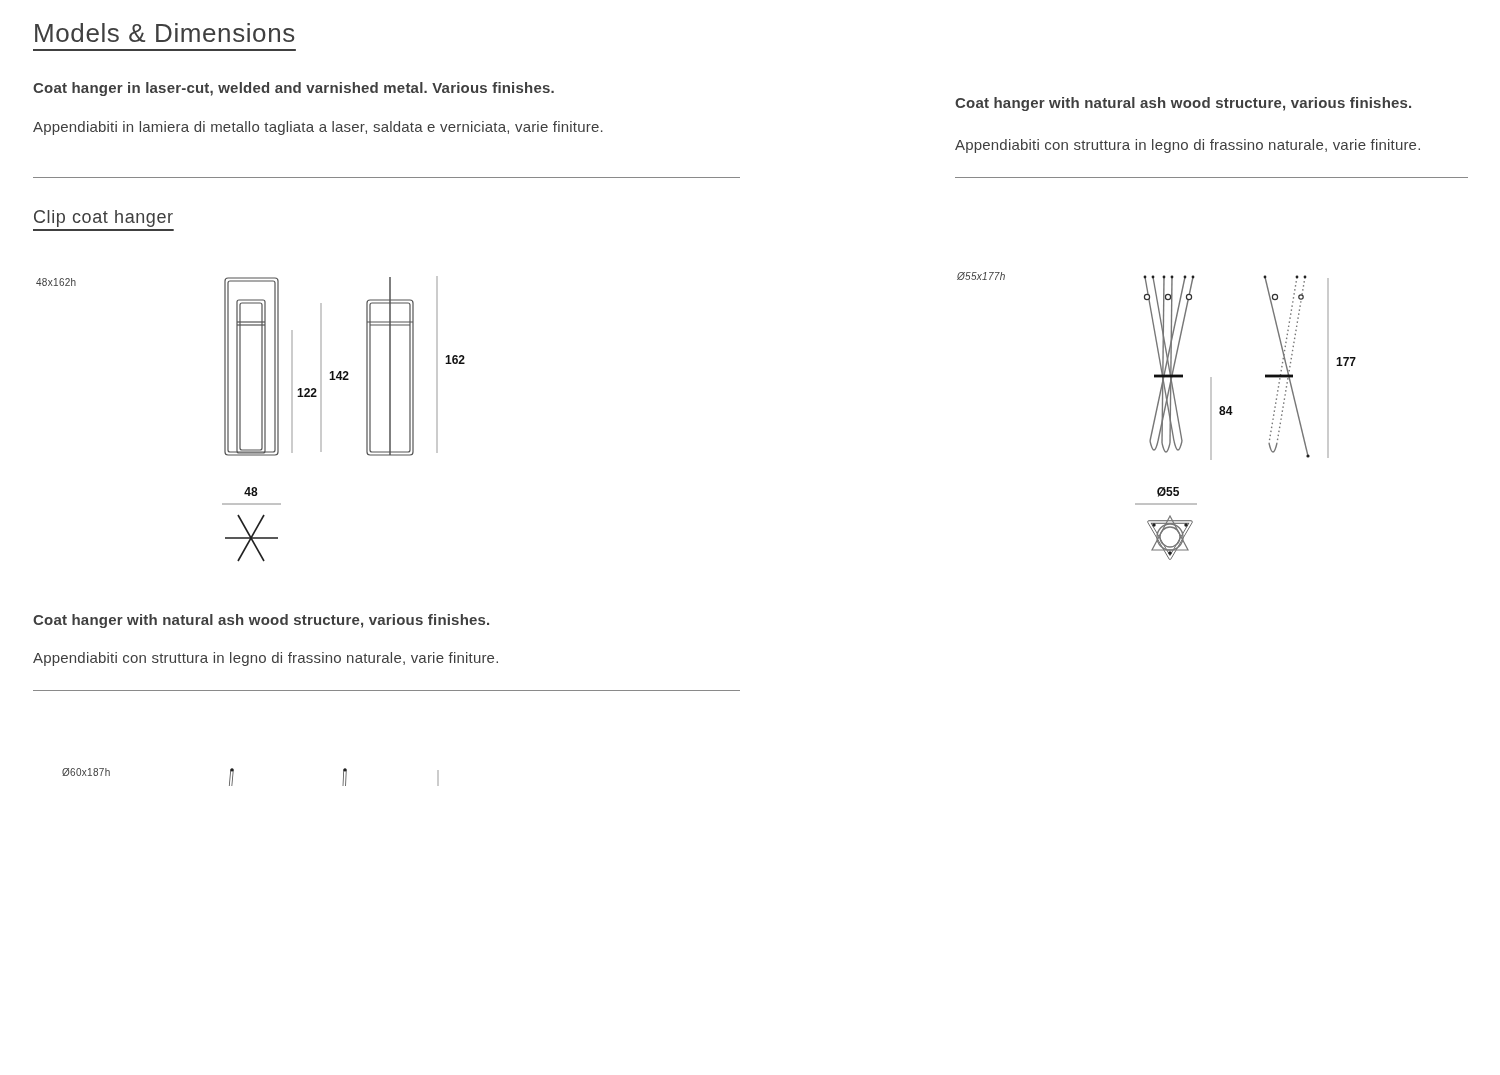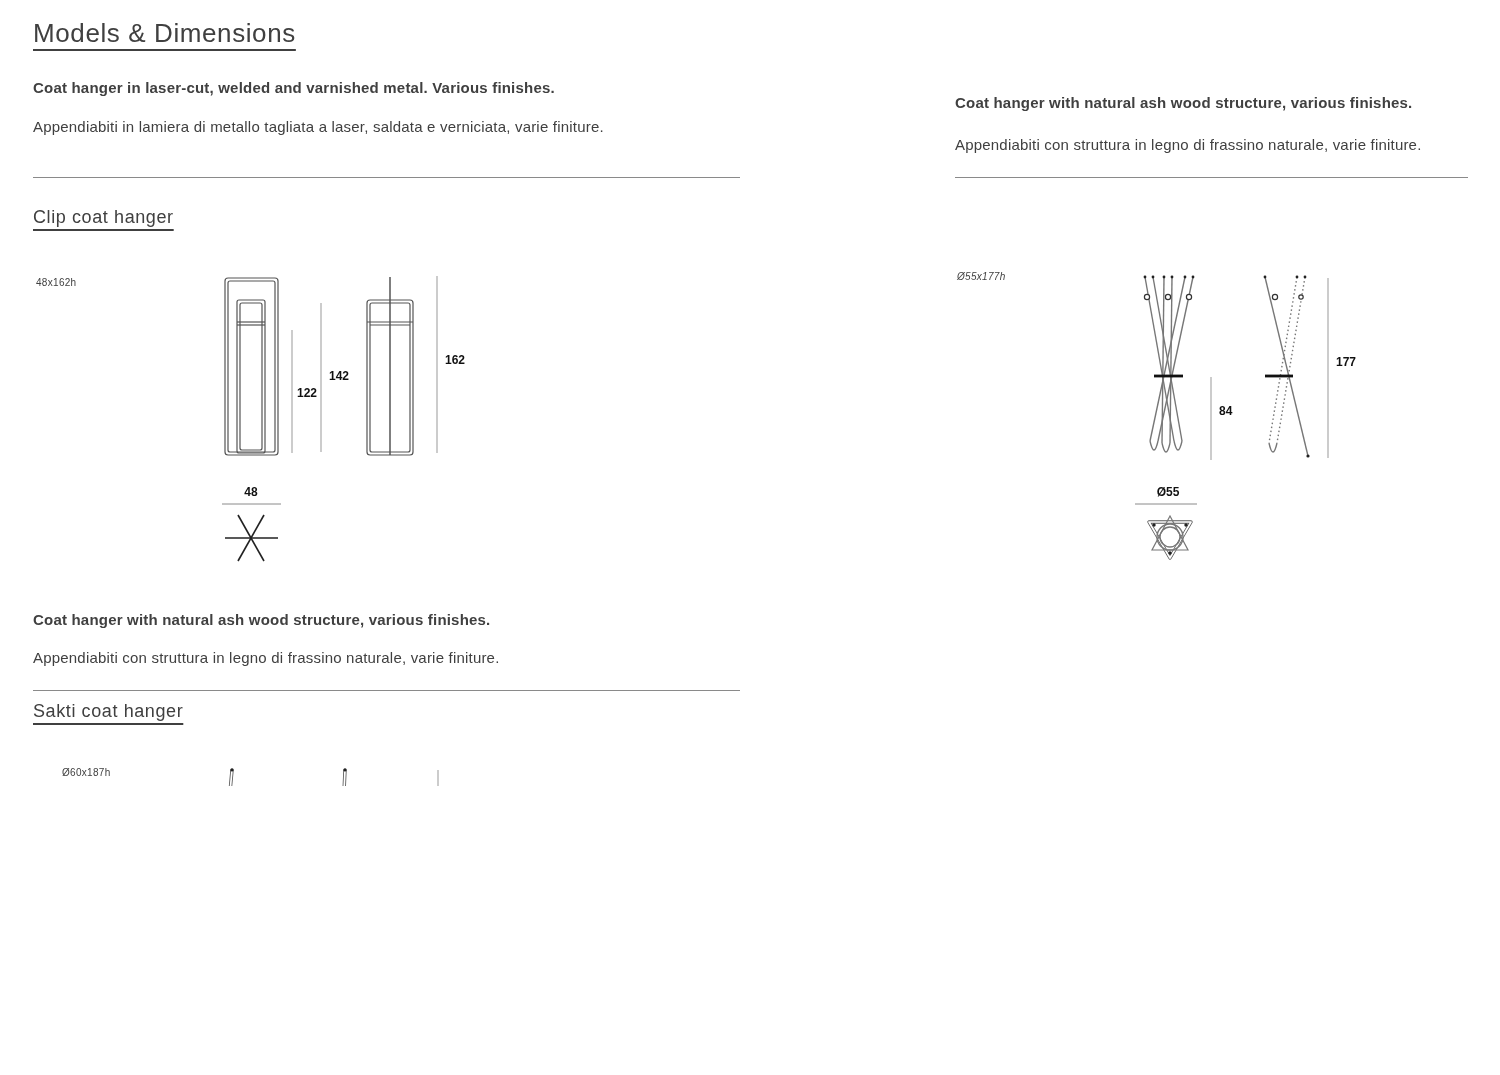--- a/index.html
+++ b/index.html
@@ -155,21 +155,20 @@
       <circle class="lng" cx="40" cy="274" r="10"></circle>
       <circle class="dot" cx="24" cy="262" r="1.7"></circle>
       <circle class="dot" cx="56" cy="262" r="1.7"></circle>
       <circle class="dot" cx="40" cy="290" r="1.7"></circle>
     </g>
   </svg>
 
   <p class="desc b abs" style="left:33px;top:611px;">Coat hanger with natural ash wood structure, various finishes.</p>
   <p class="desc abs" style="left:33px;top:649px;">Appendiabiti con struttura in legno di frassino naturale, varie finiture.</p>
   <div class="rule abs" style="left:33px;top:690px;width:707px;"></div>
-  <h2 class="sec-heading abs" style="left:33px;top:701px;">Sakti coat hanger</h2>
   <div class="size-label abs" style="left:22px;top:767px;margin-left:40px;">Ø60x187h</div>
 
   <svg class="abs" style="left:200px;top:763px;" width="280" height="312" viewBox="0 0 280 312">
 
     <g>
       <path class="hu" d="M32,7 L16,184"></path>
         <path class="ho" d="M32,7 L16,184"></path>
       <path class="hu" d="M42,25 L40,182"></path>
         <path class="ho" d="M42,25 L40,182"></path>
       <path class="hu" d="M54,42 L67,184"></path>

